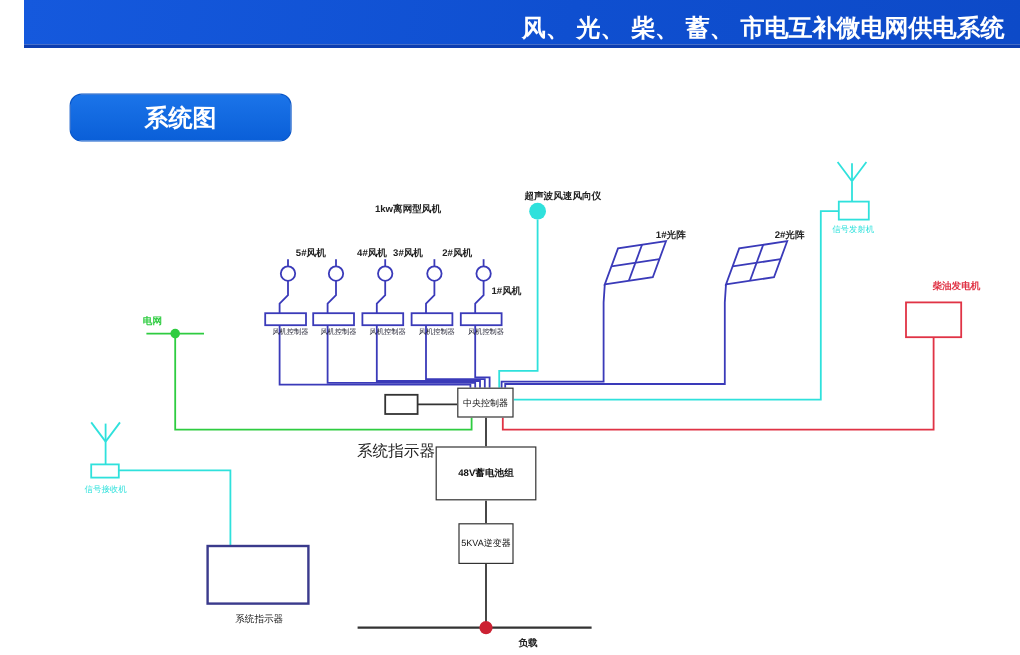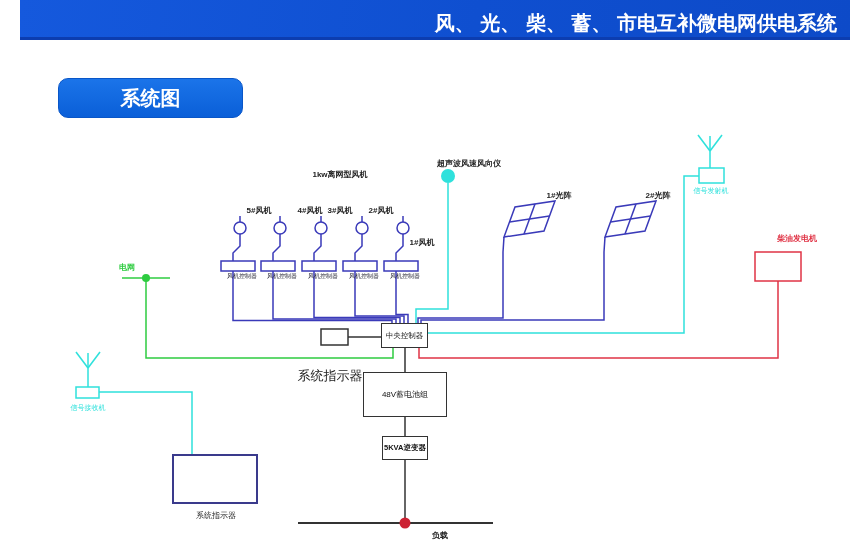--- a/index.html
+++ b/index.html
@@ -146,17 +146,17 @@
 <div class="lbl" style="left:405px; top:272px; font-size:6px; color:#223;">风机控制器</div>
 <div class="lbl bold" style="left:450px; top:158px;">超声波风速风向仪</div>
 <div class="lbl bold" style="left:540px; top:190px;">1#光阵</div>
 <div class="lbl bold" style="left:639px; top:190px;">2#光阵</div>
 <div class="lbl" style="left:711px; top:186px; font-size:7px; color:#2fe1dc;">信号发射机</div>
 <div class="lbl" style="left:88px; top:403px; font-size:7px; color:#2fe1dc;">信号接收机</div>
 <div class="lbl bold" style="left:108px; top:262px; color:#2ecc40;">电网</div>
 <div class="lbl bold" style="left:778px; top:233px; color:#e03345;">柴油发电机</div>
 <div class="lbl" style="left:330px; top:367px; font-size:13px;">系统指示器</div>
 <div class="box" style="left:381px; top:323px; width:47px; height:25px; font-size:7.5px;">中央控制器</div>
-<div class="box" style="left:363px; top:372px; width:84px; height:45px; font-weight:normal;">48V蓄电池组</div>
-<div class="box" style="left:382px; top:436px; width:46px; height:24px; font-size:7.5px;font-weight:bold;">5KVA逆变器</div>
+<div class="box" style="left:363px; top:372px; width:84px; height:45px; font-weight:bold;">48V蓄电池组</div>
+<div class="box" style="left:382px; top:436px; width:46px; height:34px; font-size:7.5px;">5KVA逆变器</div>
 <div class="lbl" style="left:216px; top:510px;">系统指示器</div>
 <div class="lbl bold" style="left:421px; top:530px;">负载</div>
 </div>
 
 </body></html>

